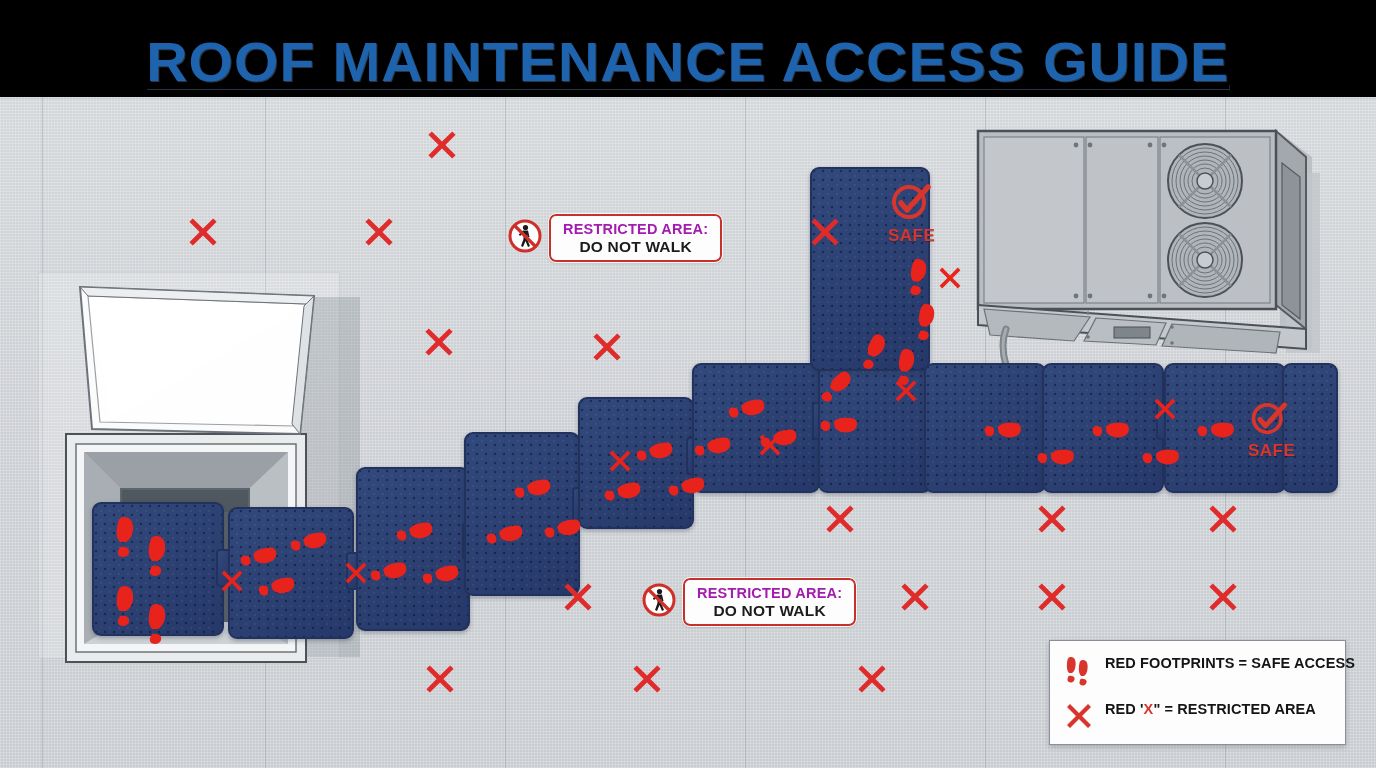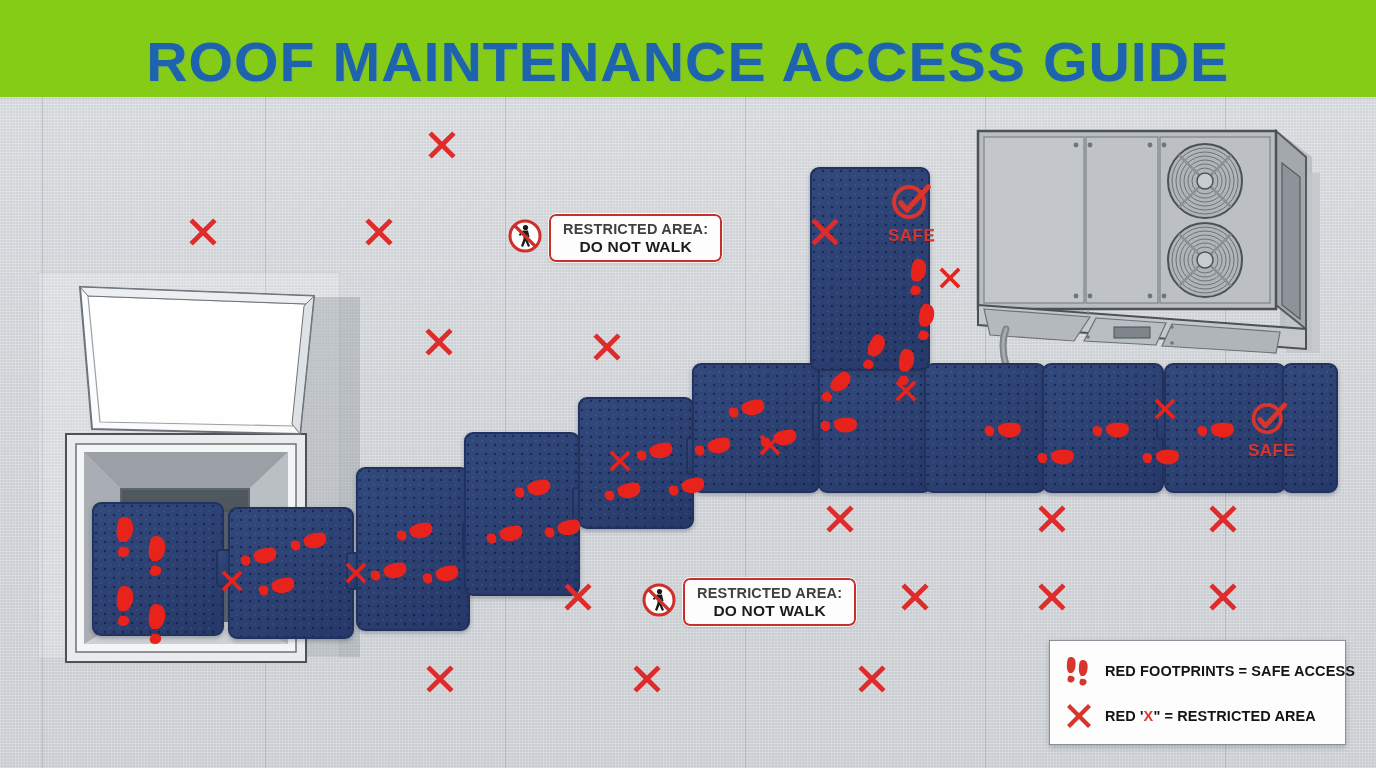--- a/index.html
+++ b/index.html
@@ -6,21 +6,21 @@
   body{
     width:1376px;height:768px;overflow:hidden;
     font-family:"Liberation Sans",sans-serif;
     background:#ffffff;
   }
   #stage{position:relative;width:1376px;height:768px;overflow:hidden;background:#fff;}
 
   
   #title-band{
     position:absolute;left:0;top:0;width:1376px;height:124px;
-    background:#84cc16;display:flex;align-items:center;justify-content:center;
+    background:#000000;display:flex;align-items:center;justify-content:center;text-decoration:underline;
   }
   #title-text{
     font-family:"Liberation Sans",sans-serif;
     font-weight:bold;font-size:55px;letter-spacing:1px;
     color:#1d63ae;
     transform:scaleX(1.04);
     text-shadow:1px 1px 0 rgba(120,150,190,.35);
     white-space:nowrap;
   }
 
@@ -80,32 +80,32 @@
 
   
   .restricted{position:absolute;display:flex;align-items:center;gap:7px;}
   .restricted .nosign{flex:0 0 auto;}
   .restricted .plate{
     background:#fdfdfd;border:2px solid #c8302b;border-radius:7px;
     padding:4px 12px 5px 12px;text-align:center;line-height:1.08;
     box-shadow:0 1px 3px rgba(0,0,0,.22);
     outline:1px solid rgba(255,255,255,.85);
   }
-  .restricted .l1{color:#404040;font-weight:bold;font-size:14.5px;letter-spacing:.2px;white-space:nowrap;margin-top:20px;}
+  .restricted .l1{color:#a21caf;font-weight:bold;font-size:14.5px;letter-spacing:.2px;white-space:nowrap;margin-top:20px;}
   .restricted .l2{color:#1b1b1b;font-weight:bold;font-size:15.5px;letter-spacing:.2px;white-space:nowrap;}
 
   
   #legend{
     position:absolute;left:1049px;top:543px;width:297px;height:105px;
     background:#fdfdfd;border:1px solid #8a9099;
     box-shadow:0 2px 5px rgba(40,50,60,.25);
     display:flex;flex-direction:column;justify-content:center;gap:14px;
     padding:0 14px;box-sizing:border-box;
   }
-  .legend-row{display:flex;align-items:center;gap:11px;}
+  .legend-row{display:flex;align-items:flex-start;gap:11px;}
   .legend-row .lbl{font-weight:bold;font-size:14.5px;color:#141414;letter-spacing:.1px;white-space:nowrap;}
   .legend-row .lbl .rx{color:#d8352c;}
   .legend-ico{flex:0 0 30px;display:flex;align-items:center;justify-content:center;}
 
   
   #hatch{position:absolute;left:52px;top:185px;width:290px;height:385px;}
   #hvac{position:absolute;left:950px;top:16px;width:400px;height:255px;}
 </style>
 </head>
 <body>

